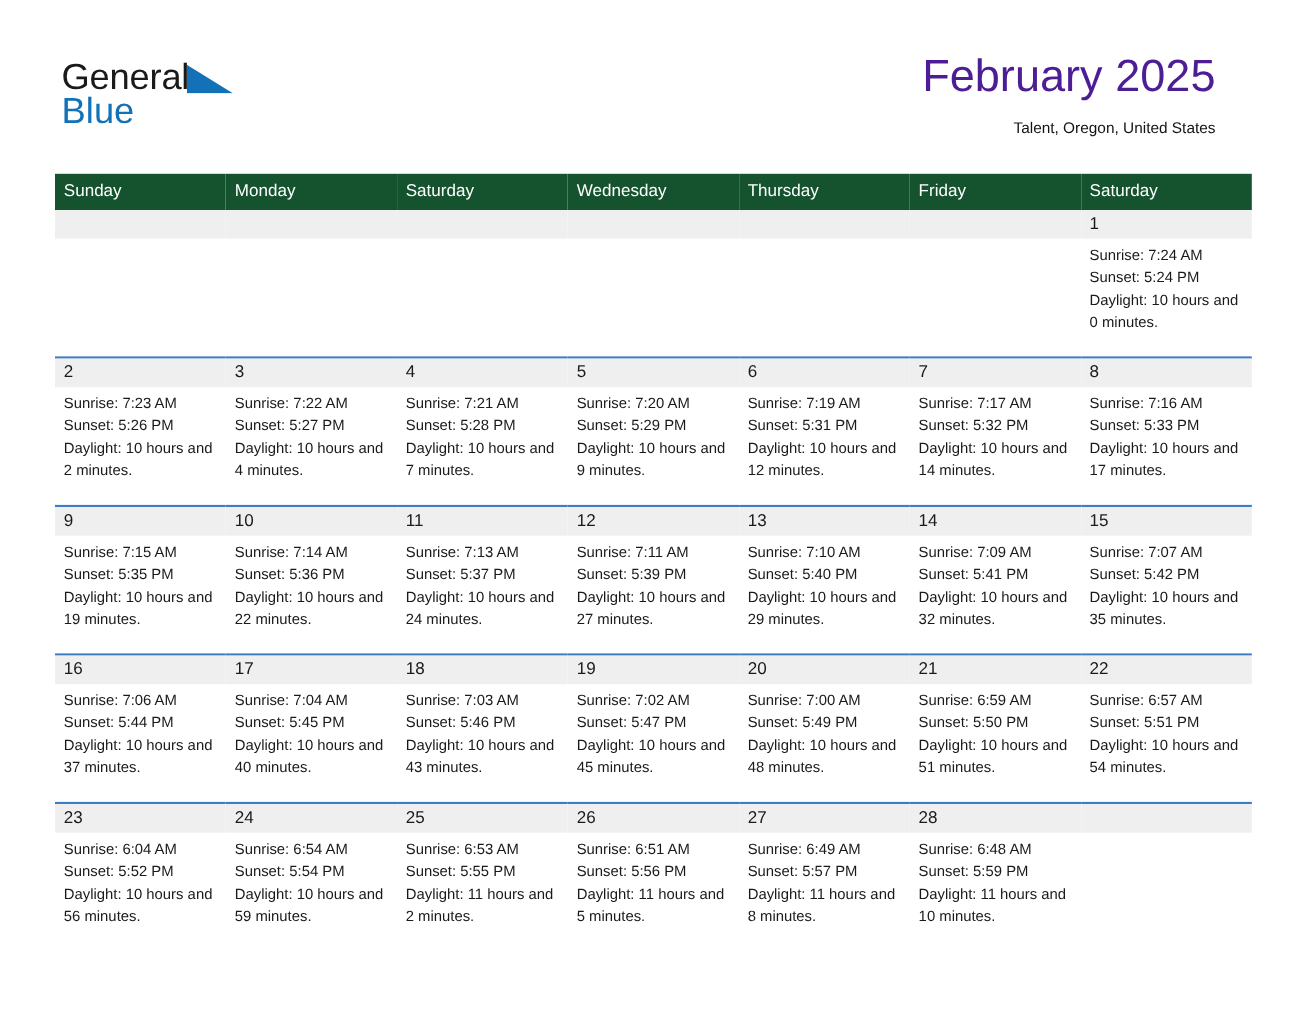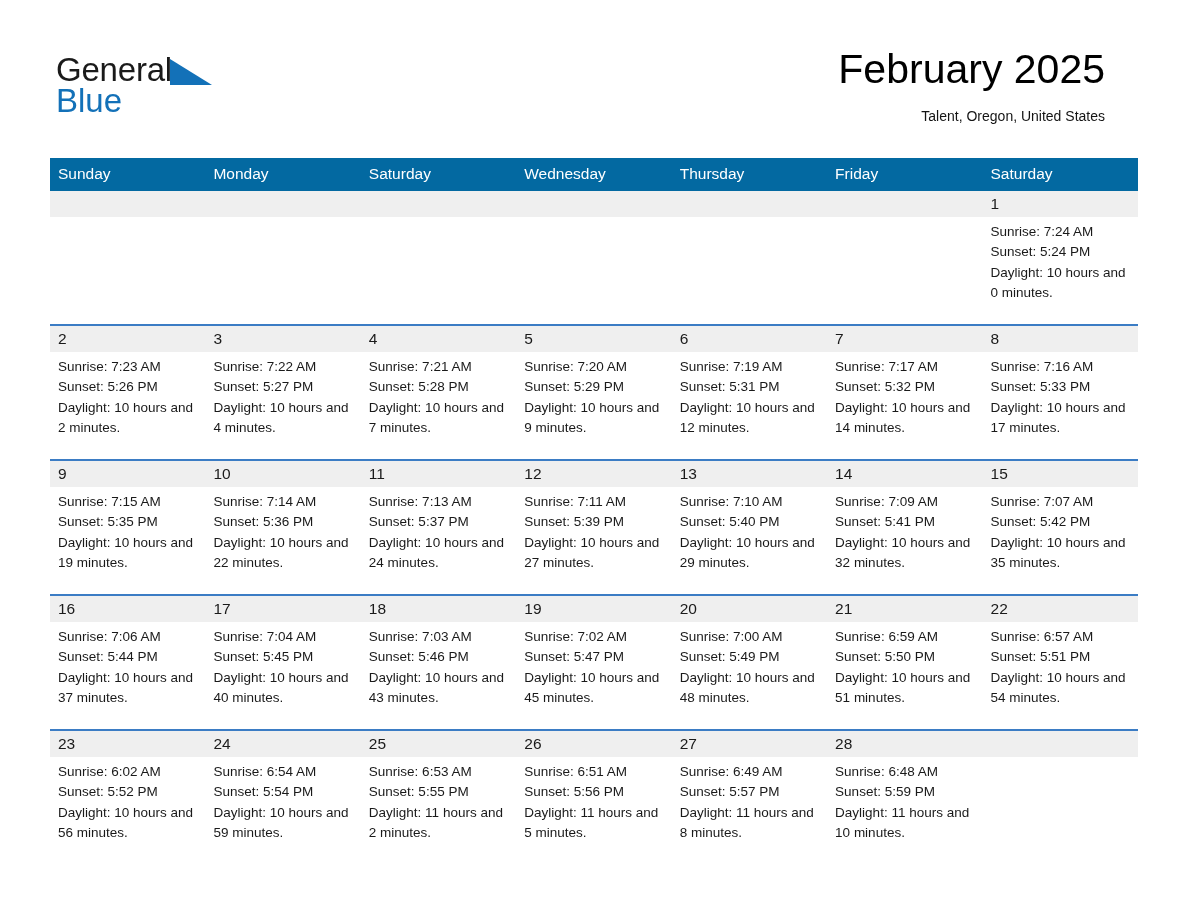--- a/index.html
+++ b/index.html
@@ -72,21 +72,21 @@
     position: absolute;
     right: 52px;
     top: 44px;
     text-align: right;
     width: 640px;
   }
   .cal-title {
     font-size: 41px;
     line-height: 50px;
     font-weight: normal;
-    color: #000000;
+    color: #4c1d95;
     margin: 0;
     font-family: "Liberation Sans", sans-serif;
   }
   .cal-subtitle {
     font-size: 14px;
     line-height: 32px;
     margin: 6px 0 0 0;
     font-weight: normal;
     color: #141414;
     font-family: "Liberation Sans", sans-serif;
@@ -96,21 +96,21 @@
   .calendar {
     position: absolute;
     left: 50px;
     top: 158px;
     width: 1088px;
     border-collapse: collapse;
     table-layout: fixed;
   }
 
   .calendar th {
-    background: #0369a1;
+    background: #14532d;
     color: #ffffff;
     font-weight: normal;
     font-size: 15.5px;
     text-align: left;
     padding: 7px 0 8px 8px;
     height: 16px;
     font-family: "Liberation Sans", sans-serif;
   }
 
   .calendar td {
@@ -472,21 +472,21 @@
               </div>
             </div>
           </td>
       </tr>
 
       <tr>
         <td>
             <div class="cell-inner">
               <div class="daynum">23</div>
               <div class="info">
-                <div>Sunrise: 6:02 AM</div>
+                <div>Sunrise: 6:04 AM</div>
                 <div>Sunset: 5:52 PM</div>
                 <div class="daylight">Daylight: 10 hours and 56 minutes.</div>
               </div>
             </div>
           </td>
         <td>
             <div class="cell-inner">
               <div class="daynum">24</div>
               <div class="info">
                 <div>Sunrise: 6:54 AM</div>

